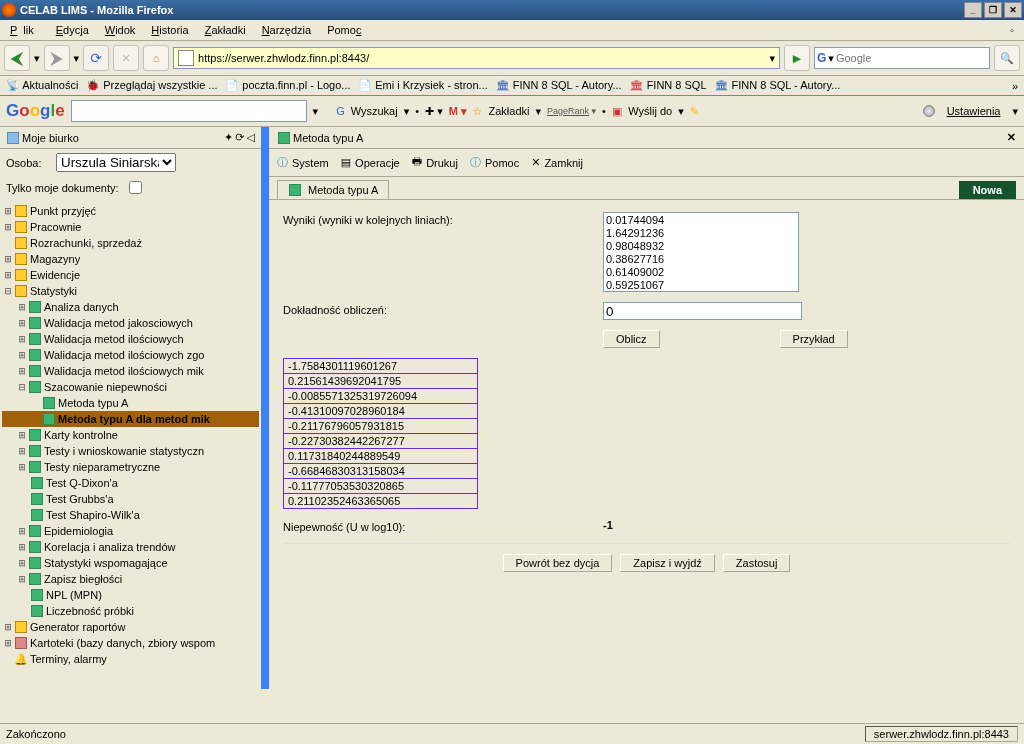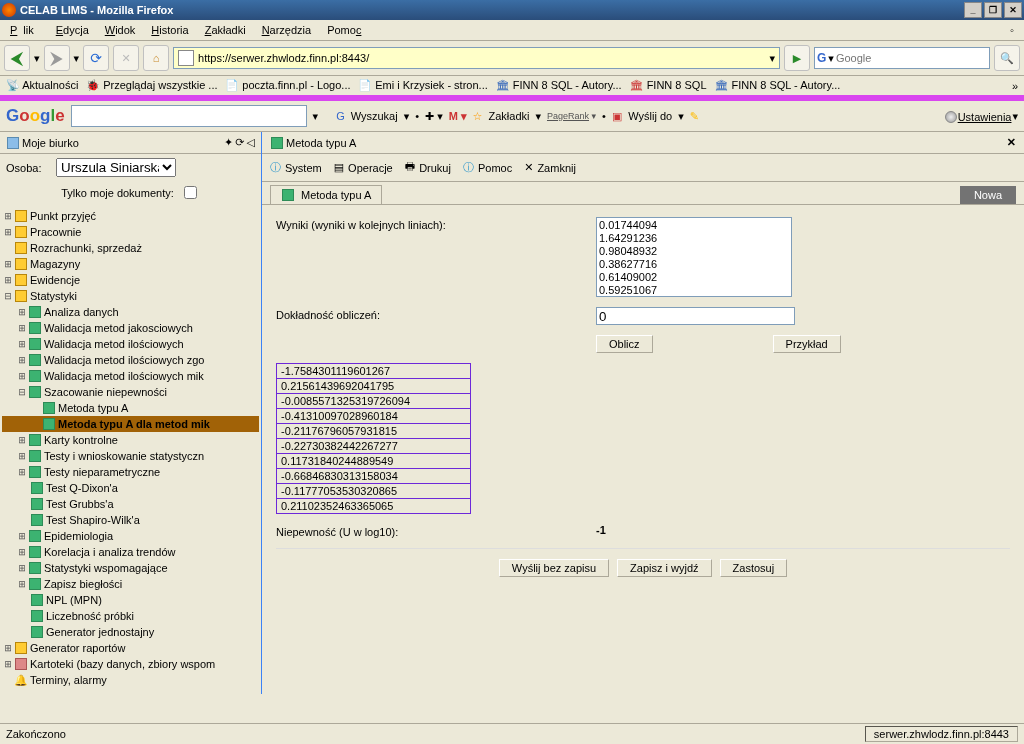--- a/index.html
+++ b/index.html
@@ -5,46 +5,46 @@
 html,body{margin:0;padding:0;font-family:"Tahoma","MS Sans Serif",sans-serif;font-size:11px;background:#ece9d8;color:#000;width:1024px;height:744px;overflow:hidden}
 .row{display:flex;align-items:center}
 .titlebar{background:linear-gradient(#3b6ea5,#2a4d7a);height:20px;color:#fff;display:flex;align-items:center;padding:0 2px;font-weight:bold}
 .titlebar .winbtn{width:16px;height:14px;background:#d4d0c8;color:#000;border:1px solid #888;margin-left:2px;display:flex;align-items:center;justify-content:center;font-size:9px;font-weight:bold}
 .menubar{background:#ece9d8;border-bottom:1px solid #aca899;padding:2px 4px;display:flex;gap:4px}
 .menubar span{padding:2px 6px}
 .tbsep{border-bottom:1px solid #aca899}
 .toolbar{background:#ece9d8;padding:4px;display:flex;align-items:center;gap:4px}
 .navbtn{width:24px;height:24px;border:1px solid #c0c0c0;border-radius:3px;display:flex;align-items:center;justify-content:center;background:#f5f3ea}
 .url{flex:1;background:#ffffc8;border:1px solid #7f9db9;height:20px;display:flex;align-items:center;padding:0 4px}
-.bmbar{background:#ece9d8;padding:3px 6px;display:flex;align-items:center;gap:8px;border-bottom:6px solid #d946ef;font-size:11px;white-space:nowrap;overflow:hidden}
+.bmbar{background:#ece9d8;padding:3px 6px;display:flex;align-items:center;gap:8px;border-bottom:1px solid #d946ef;font-size:11px;white-space:nowrap;overflow:hidden}
 .gbar{background:#ece9d8;padding:4px 6px;display:flex;align-items:center;gap:6px;border-bottom:1px solid #aca899}
 .gbar input.gq{width:230px;height:18px;border:1px solid #7f9db9}
 .main{display:flex;height:562px}
-.left{width:261px;border-right:1px solid #3b82f6;display:flex;flex-direction:column;background:#ece9d8}
+.left{width:261px;border-right:8px solid #3b82f6;display:flex;flex-direction:column;background:#ece9d8}
 .panelhdr{background:#ece9d8;padding:4px 6px;display:flex;align-items:center;border-bottom:1px solid #aca899}
 .panelhdr .ttl{font-weight:normal}
 .panelhdr .icons{margin-left:auto;display:flex;gap:2px}
 .sidebar-top{padding:4px 6px}
 .sidebar-top select{width:120px}
 .tree{flex:1;overflow:auto;padding:2px 2px 2px 2px}
 .treeitem{display:flex;align-items:center;height:16px;white-space:nowrap}
 .tw{width:12px;text-align:center;color:#555;font-size:9px}
 .tico{width:14px;height:12px;margin-right:2px;display:inline-flex;align-items:center;justify-content:center}
 .sq-y{width:10px;height:10px;background:#ffcc33;border:1px solid #b8860b}
 .sq-g{width:10px;height:10px;background:#3cb371;border:1px solid #2e8b57}
 .sq-r{width:10px;height:10px;background:#d88;border:1px solid #a55}
 .sq-b{width:10px;height:10px;background:#8bbde8;border:1px solid #5a8bb0}
 .sel{background:#a16207}
 .right{flex:1;display:flex;flex-direction:column;background:#ece9d8}
 .rhdr{padding:4px 8px;display:flex;align-items:center;border-bottom:1px solid #aca899}
 .rmenu{padding:4px 8px;display:flex;align-items:center;gap:12px;border-bottom:1px solid #aca899}
 .rmenu .mi{display:flex;align-items:center;gap:4px}
 .tabrow{padding:3px 8px 0 8px;display:flex;align-items:center;border-bottom:1px solid #aca899}
 .tab{background:#ece9d8;border:1px solid #aca899;border-bottom:none;padding:3px 10px;display:flex;align-items:center;gap:4px}
-.nowa{margin-left:auto;background:#737373;color:#fff;padding:3px 14px;font-weight:normal}
+.nowa{margin-left:auto;background:#14532d;color:#fff;padding:3px 14px;font-weight:bold}
 .form{padding:12px 14px;overflow:auto;flex:1}
 .frow{display:flex;align-items:flex-start;margin-bottom:10px}
 .flabel{width:320px;padding-top:2px}
 .txtarea{width:190px;height:76px;border:1px solid #7f9db9;background:#fff;font-family:inherit;font-size:11px;overflow-y:scroll;padding:1px 2px;line-height:13px}
 .num{width:193px;height:16px;border:1px solid #7f9db9;padding:0 2px}
 .btn{background:#ece9d8;border:1px solid #aca899;border-top-color:#fff;border-left-color:#fff;padding:2px 12px;font-family:inherit;font-size:11px}
 .tbl{border-collapse:collapse}
 .tbl td{border:1px solid #6d28d9;padding:1px 4px;width:185px;font-size:11px}
 .btns{display:flex;gap:8px;justify-content:center;padding:10px 0;border-top:1px solid #ddd;margin-top:6px}
 .status{position:absolute;bottom:0;left:0;right:0;height:20px;background:#ece9d8;border-top:1px solid #aca899;display:flex;align-items:center;padding:0 6px}
@@ -124,21 +124,21 @@
   <span style="color:#c33;font-weight:bold">M ▾</span>
   <span style="color:#f90">☆</span>
   <span>Zakładki</span>
     <span class="glyph">▾</span>
   <span style="font-size:9px;color:#555"><u>PageRank</u> ▾</span>
   <span>•</span>
   <span style="color:#c33">▣</span>
   <span>Wyślij do</span>
     <span class="glyph">▾</span>
   <span style="color:#fb0">✎</span>
-  <span style="margin-left:auto;display:flex;align-items:flex-end;gap:1px">
+  <span style="margin-left:auto;display:flex;align-items:center;gap:12px">
     <span style="width:10px;height:10px;border:1px solid #888;border-radius:50%;background:radial-gradient(#eee,#999);display:inline-block"></span>
     <span><u>Ustawienia</u></span>
       <span class="glyph">▾</span>
   </span>
 </div>
 
 <div class="main">
 
   <div class="left">
     <div class="panelhdr">
@@ -150,21 +150,21 @@
         <span>✦</span>
         <span>⟳</span>
         <span>◁</span>
       </div>
     </div>
     <div class="sidebar-top">
       <div class="row" style="margin-bottom:6px">
         <span style="width:50px">Osoba:</span>
         <select><option>Urszula Siniarska</option></select>
       </div>
-      <div class="row" style="justify-content:center;gap:6px">
+      <div class="row" style="justify-content:flex-start;gap:6px">
         <span>Tylko moje dokumenty:</span>
         <input type="checkbox" style="">
       </div>
     </div>
     <div class="tree">
       <div class="treeitem">
           <span class="tw">⊞</span>
           <span class="tico">
             <span class="sq-y"></span>
           </span>
@@ -330,26 +330,20 @@
           <span class="tico">
             <span class="sq-g"></span>
           </span>
           <span>NPL (MPN)</span>
         </div>
       <div class="treeitem" style="padding-left:28px">
           <span class="tico">
             <span class="sq-g"></span>
           </span>
           <span>Liczebność próbki</span>
-        </div>
-      <div class="treeitem" style="padding-left:28px">
-          <span class="tico">
-            <span class="sq-g"></span>
-          </span>
-          <span>Generator jednostajny</span>
         </div>
       <div class="treeitem">
           <span class="tw">⊞</span>
           <span class="tico">
             <span class="sq-y"></span>
           </span>
           <span>Generator raportów</span>
         </div>
       <div class="treeitem">
           <span class="tw">⊞</span>
@@ -460,21 +454,21 @@
                 <td>0.21102352463365065</td>
               </tr>
         </tbody>
           </table>
       </div>
       <div class="frow">
         <div class="flabel">Niepewność (U w log10):</div>
         <div class="bold">-1</div>
       </div>
       <div class="btns">
-        <button class="btn">Wyślij bez zapisu</button>
+        <button class="btn">Powrót bez dycja</button>
         <button class="btn">Zapisz i wyjdź</button>
         <button class="btn">Zastosuj</button>
       </div>
     </div>
   </div>
 </div>
 
 <div class="status">
   <span>Zakończono</span>
   <span class="rs">serwer.zhwlodz.finn.pl:8443</span>

